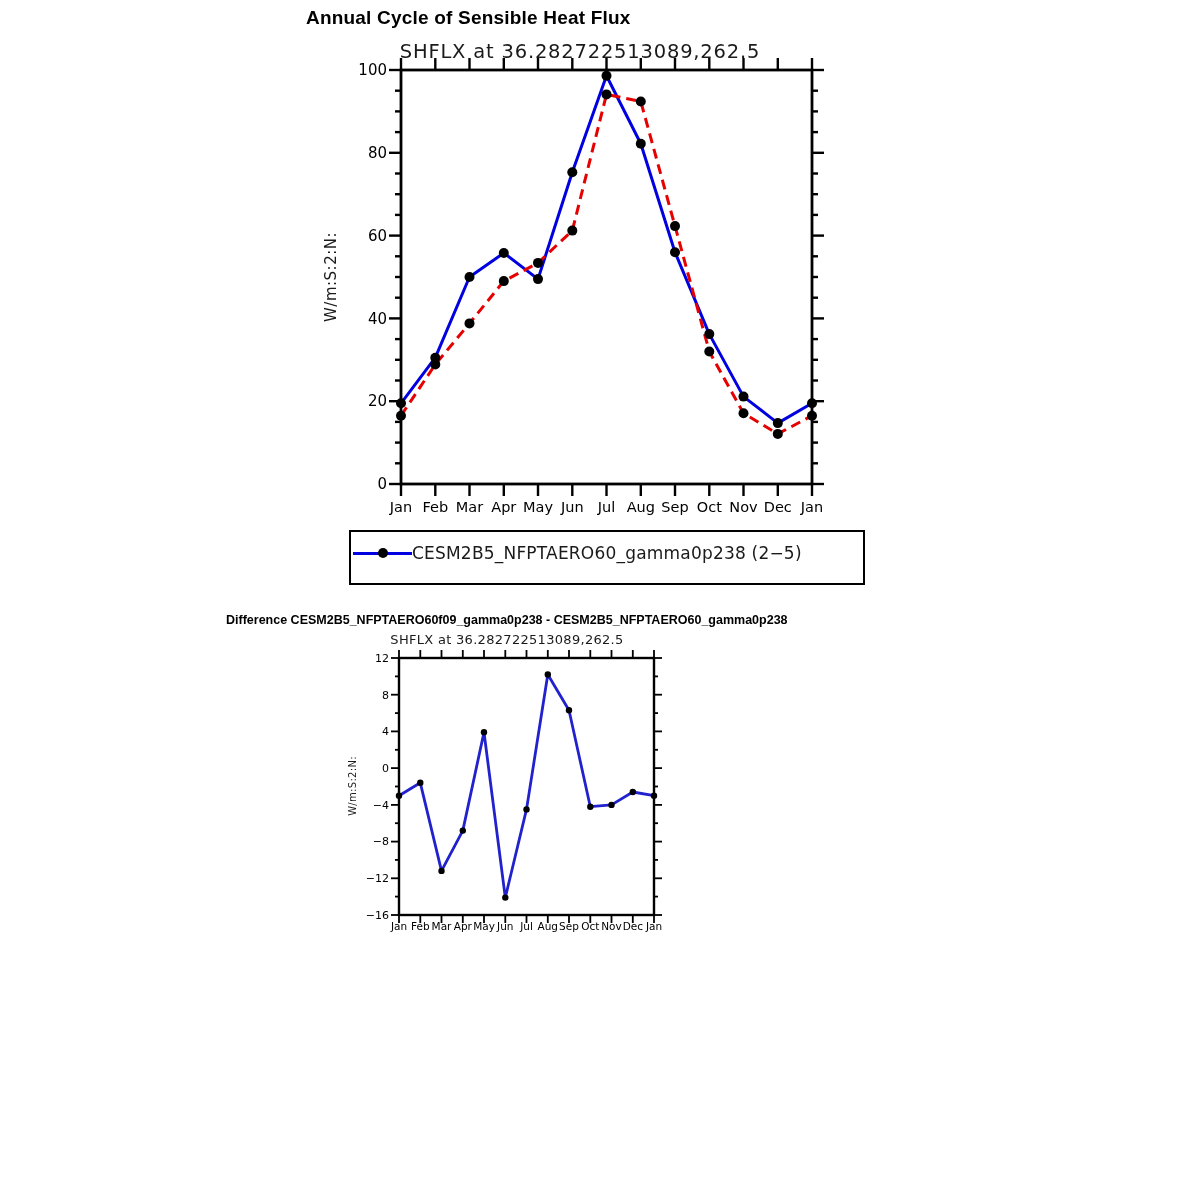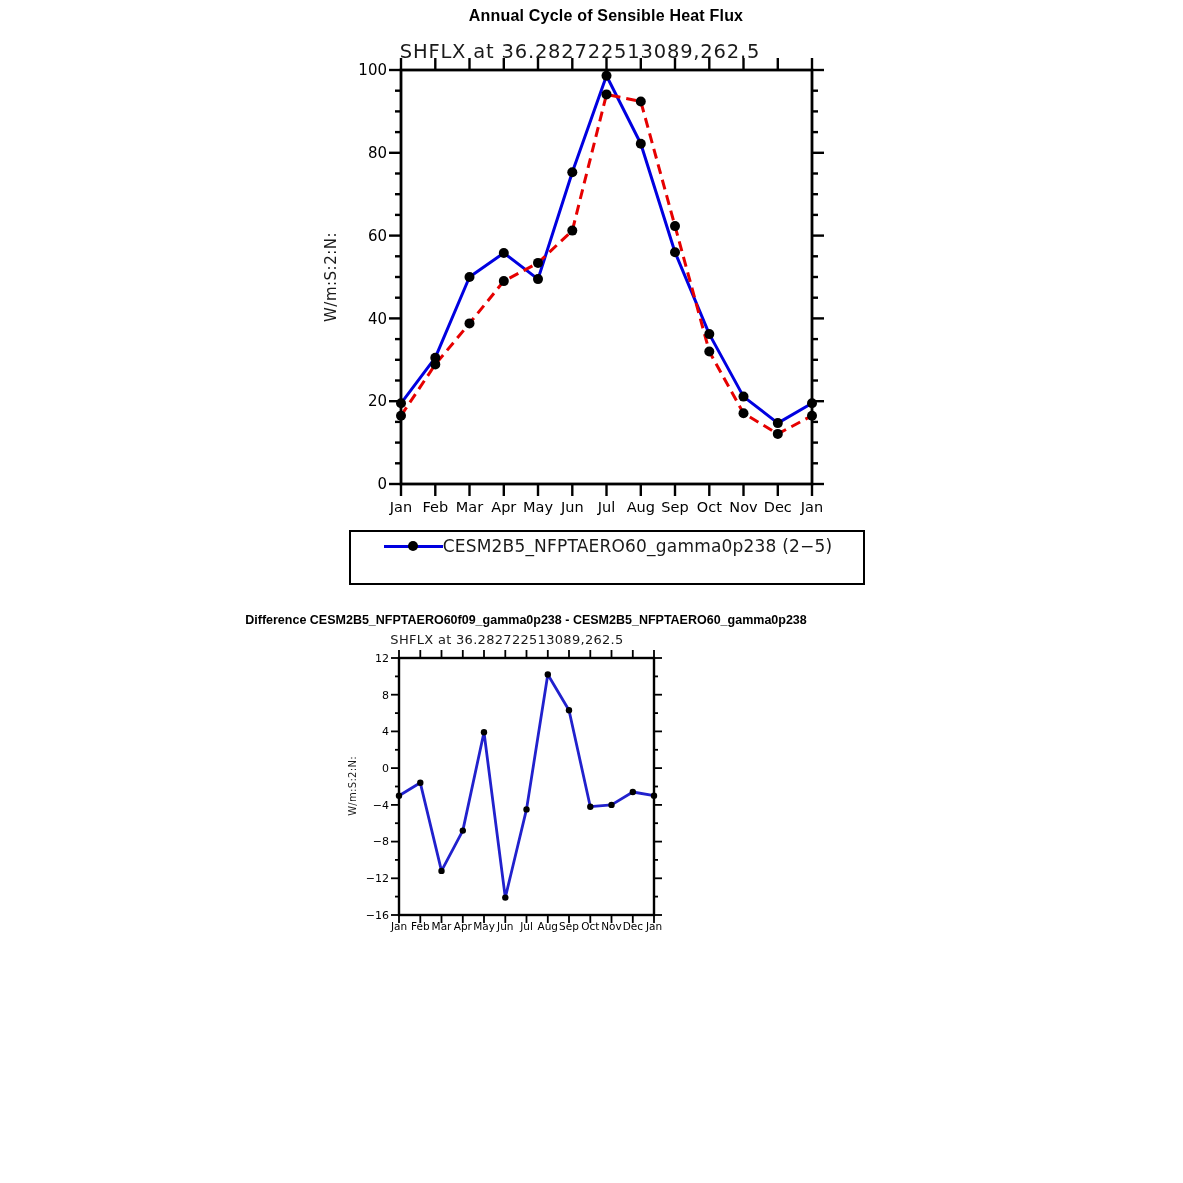--- a/index.html
+++ b/index.html
@@ -6,49 +6,49 @@
   .canvas{
     position:relative;
     width:1183px;height:1183px;
     background:#ffffff;
     font-family:"DejaVu Sans",sans-serif;
     overflow:hidden;
   }
   svg.chart-layer{position:absolute;left:0;top:0;}
   .overlay{position:absolute;color:#000;}
   .c1-title{
-    left:306px;top:7px;width:600px;text-align:center;
+    left:306px;top:7px;width:600px;
     font-family:"Liberation Sans",sans-serif;
-    font-weight:bold;font-size:16px;letter-spacing:0.2px;
+    font-weight:bold;font-size:19px;letter-spacing:0.2px;
   }
   .c1-subtitle{
     left:380px;top:40px;width:400px;text-align:center;
     font-size:19.5px;letter-spacing:0.8px;color:#1a1a1a;white-space:nowrap;
   }
   .c1-ylabel{
     left:331px;top:277px;transform:translate(-50%,-50%) rotate(-90deg);
     font-size:15px;letter-spacing:0.5px;color:#1a1a1a;white-space:nowrap;
   }
   .legend{
     left:349px;top:530px;width:516px;height:55px;
     border:2px solid #000;box-sizing:border-box;
-    display:flex;justify-content:space-around;
+    display:flex;flex-direction:column;justify-content:space-around;
     padding:2px 0 11px 2px;background:#fff;
   }
   .legend-row{display:flex;align-items:center;height:24px;}
   .legend-sample{position:relative;width:59px;height:0;flex:0 0 59px;}
   .legend-sample.solid{border-top:3px solid #0000e0;}
   .legend-sample.dashed{border-top:3px dashed #e60000;}
   .legend-dot{
     position:absolute;left:50%;top:-6.5px;margin-left:-5px;
     width:10px;height:10px;border-radius:50%;background:#000;
   }
   .legend-label{font-size:17px;letter-spacing:0.2px;white-space:nowrap;color:#1a1a1a;}
   .c2-title{
-    left:226px;top:613px;width:600px;text-align:center;
+    left:226px;top:613px;width:600px;
     font-family:"Liberation Sans",sans-serif;
     font-weight:bold;font-size:12.5px;white-space:nowrap;
   }
   .c2-subtitle{
     left:377px;top:632px;width:260px;text-align:center;
     font-size:13px;letter-spacing:0.3px;color:#1a1a1a;white-space:nowrap;
   }
   .c2-ylabel{
     left:352px;top:786px;transform:translate(-50%,-50%) rotate(-90deg);
     font-size:10px;letter-spacing:0.3px;color:#1a1a1a;white-space:nowrap;

